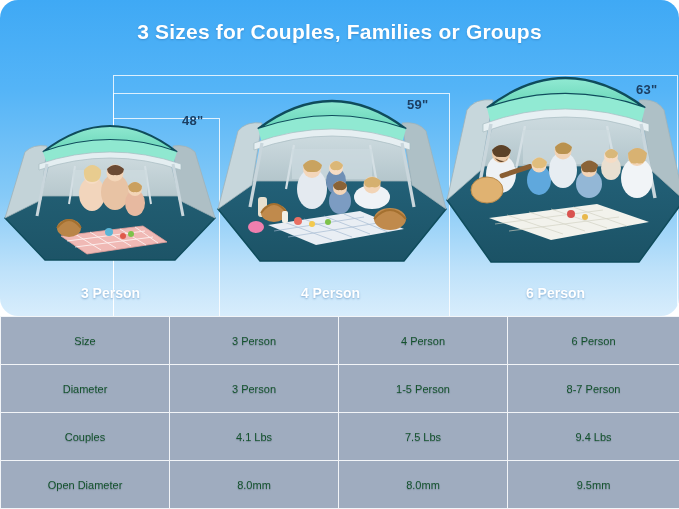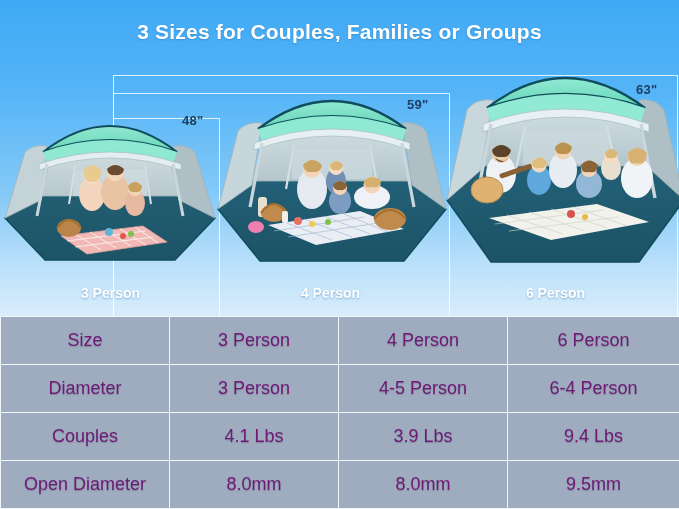--- a/index.html
+++ b/index.html
@@ -12,20 +12,21 @@
   #page {
     position:relative;
     width:679px; height:509px;
     overflow:hidden;
   }
   
   #hero {
     position:absolute; left:0; top:0; width:679px; height:316px;
     background:linear-gradient(180deg,#3fa9f5 0%, #54b4f7 28%, #86caf7 62%, #bfe2fa 86%, #d8edfc 100%);
     overflow:hidden;
+    border-radius:18px;
   }
   #title {
     position:absolute; top:20px; left:0; width:679px;
     text-align:center;
     color:#ffffff;
     font-size:21px;
     font-weight:bold;
     letter-spacing:0.2px;
     text-shadow:0 1px 2px rgba(30,90,150,0.35);
   }
@@ -57,22 +58,22 @@
   }
   
   #spec {
     position:absolute; left:0; top:316px; width:679px; height:193px;
     border-collapse:collapse;
     table-layout:fixed;
     background:#9facbf;
   }
   #spec td {
     border:1px solid #f2f5f8;
-    color:#701a75;
-    font-size:18px;
+    color:#14532d;
+    font-size:11px;
     text-align:center;
     vertical-align:middle;
     height:38.6px;
     background:#9facbf;
     text-shadow:0 1px 1px rgba(80,95,115,0.45);
     white-space:nowrap;
   }
   #spec td.lbl { width:169px; }
   #spec td.c1 { width:169px; }
   #spec td.c2 { width:169px; }
@@ -302,27 +303,27 @@
     <tbody>
       <tr>
         <td class="lbl">Size</td>
         <td class="c1">3 Person</td>
         <td class="c2">4 Person</td>
         <td class="c3">6 Person</td>
       </tr>
       <tr>
         <td class="lbl">Diameter</td>
         <td class="c1">3 Person</td>
-        <td class="c2">4-5 Person</td>
-        <td class="c3">6-4 Person</td>
+        <td class="c2">1-5 Person</td>
+        <td class="c3">8-7 Person</td>
       </tr>
       <tr>
         <td class="lbl">Couples</td>
         <td class="c1">4.1 Lbs</td>
-        <td class="c2">3.9 Lbs</td>
+        <td class="c2">7.5 Lbs</td>
         <td class="c3">9.4 Lbs</td>
       </tr>
       <tr>
         <td class="lbl">Open Diameter</td>
         <td class="c1">8.0mm</td>
         <td class="c2">8.0mm</td>
         <td class="c3">9.5mm</td>
       </tr>
     </tbody>
   </table>

